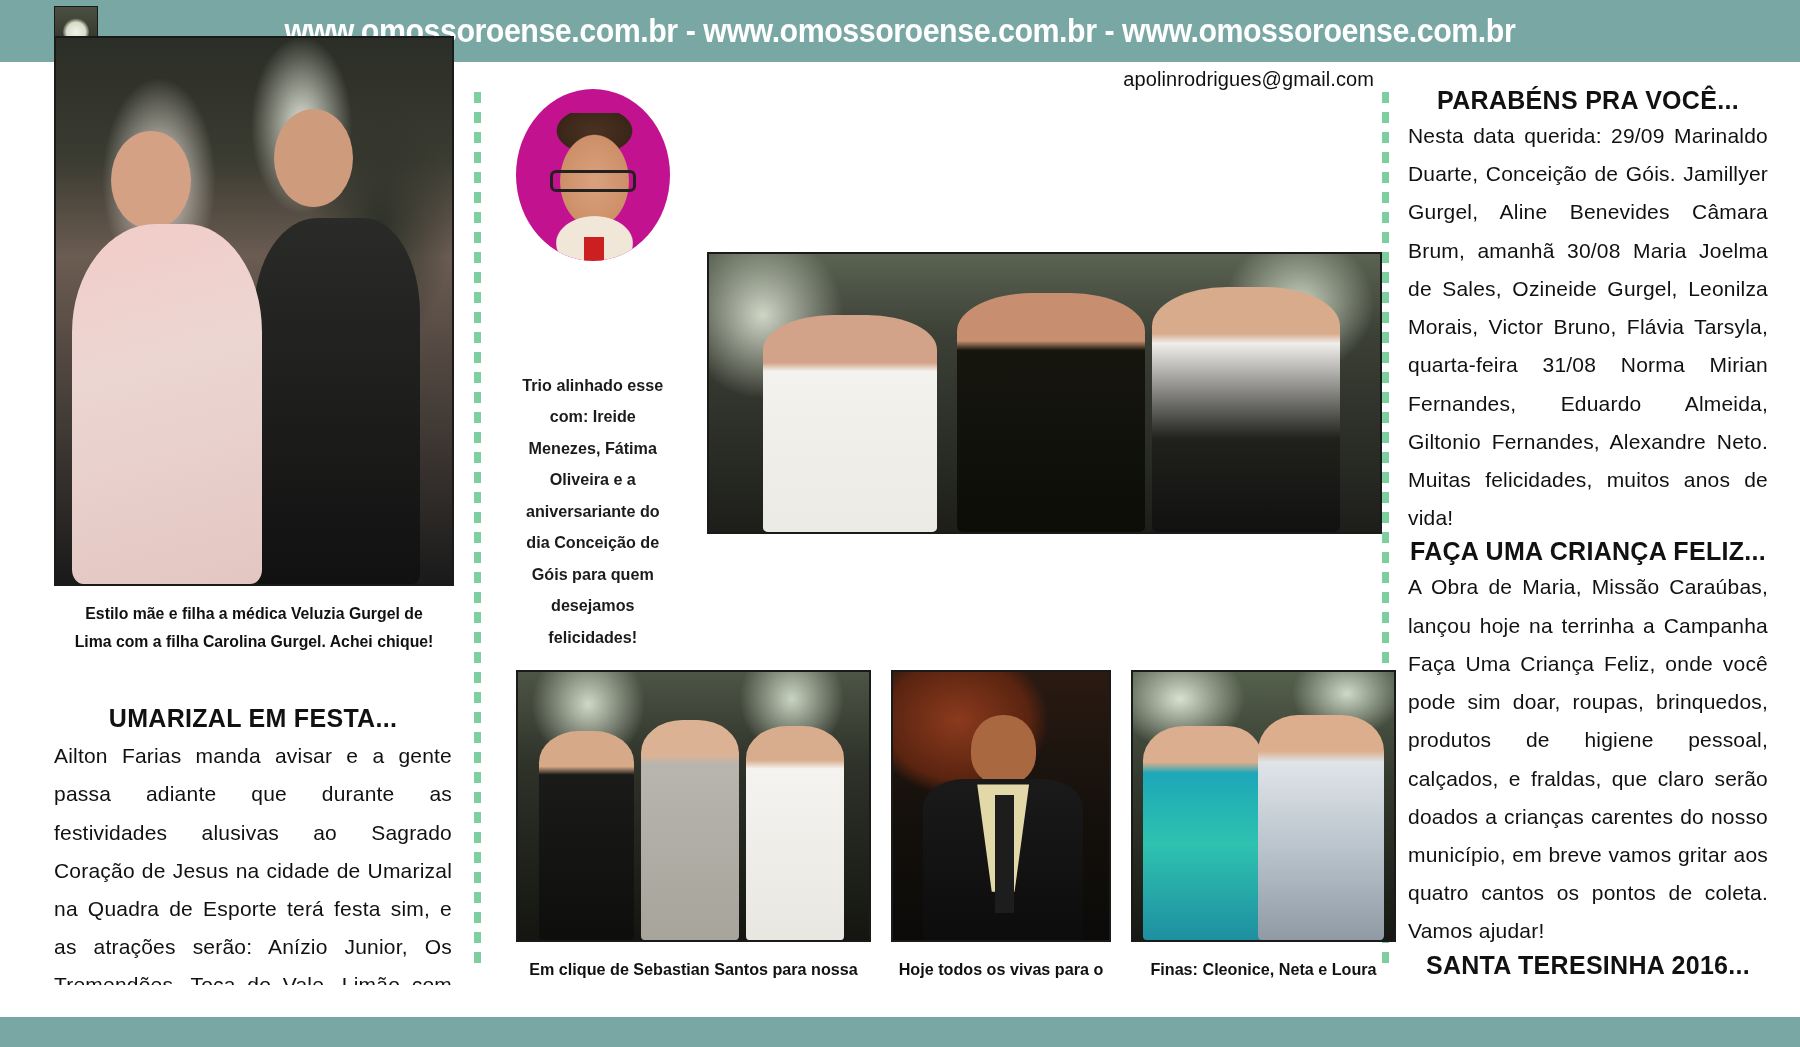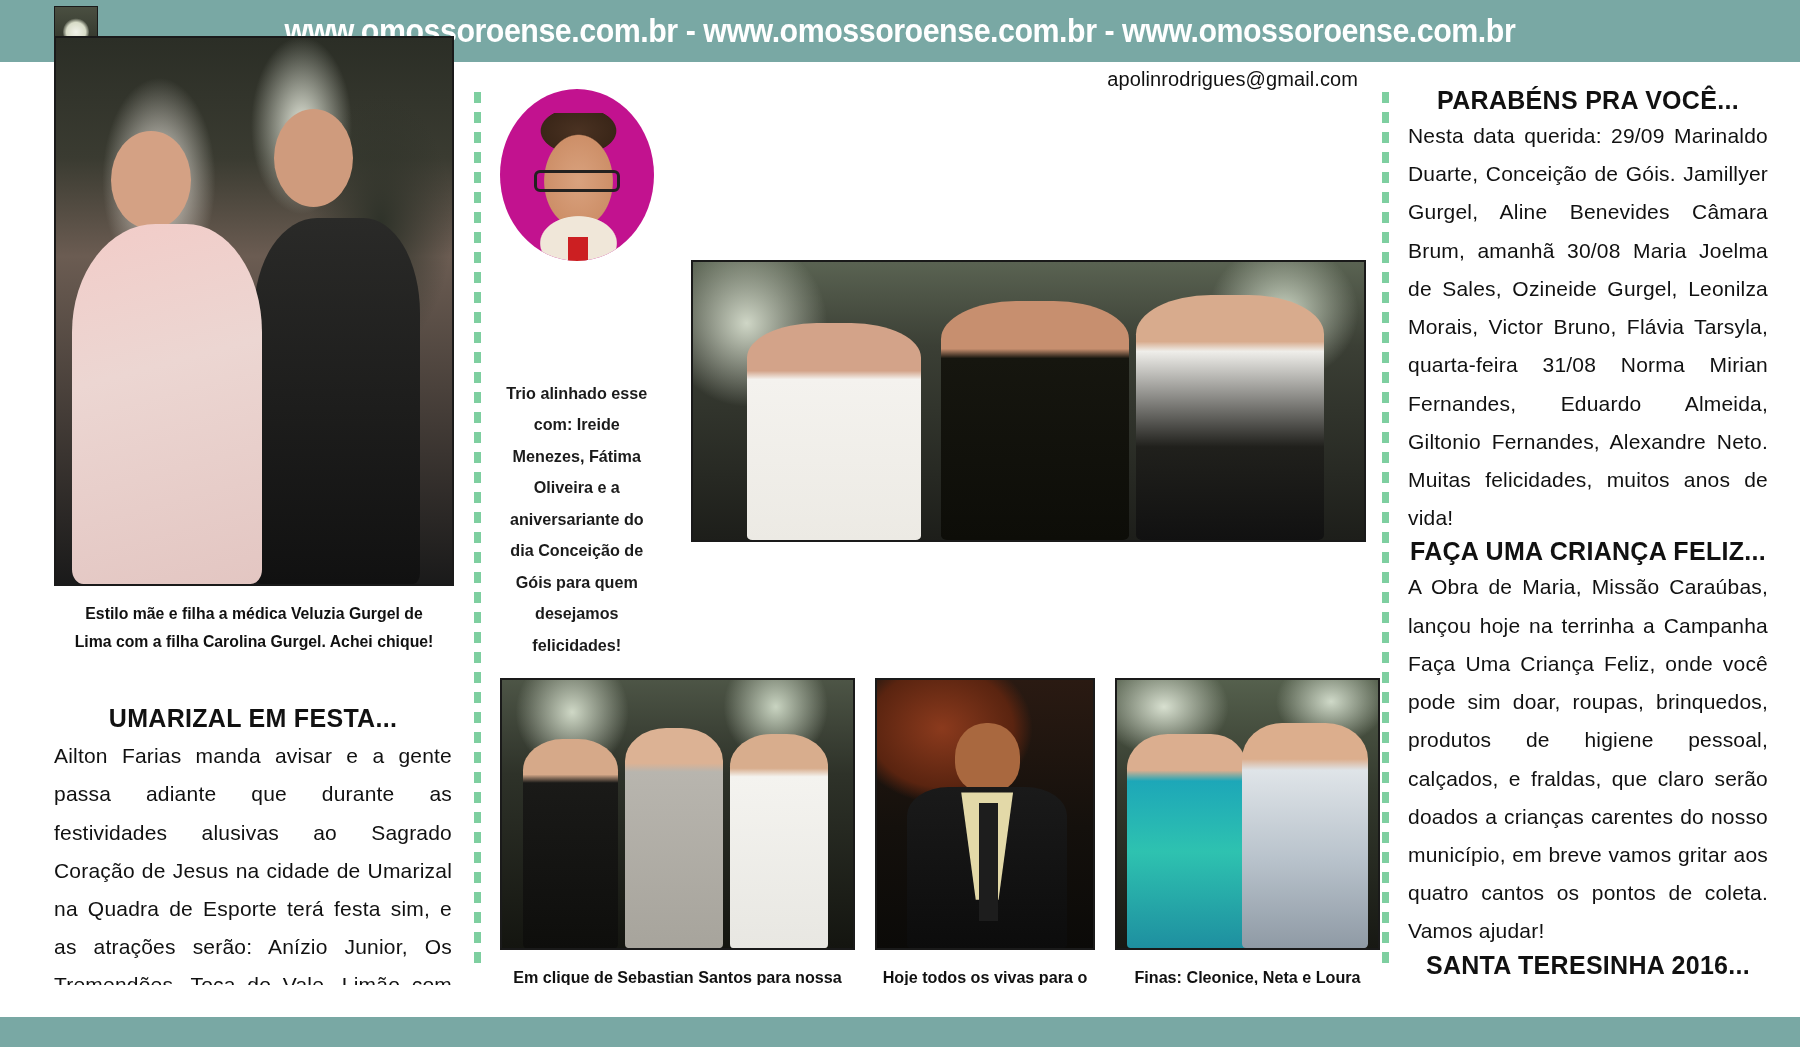--- a/index.html
+++ b/index.html
@@ -118,21 +118,21 @@
     text-align: justify;
     line-height: 1.82;
     letter-spacing: 0.2px;
   }
 
   .left-article { margin-top: 48px; width: 398px; }
 
   
   .col-center {
     position: absolute;
-    left: 500px; top: 0;
+    left: 516px; top: 0;
     width: 866px;
     height: 955px;
   }
 
   .masthead {
     position: relative;
     height: 190px;
   }
   .avatar {
     position: absolute;
@@ -197,21 +197,20 @@
     font-weight: 700;
     color: #0b0b0b;
     margin-top: 6px;
     letter-spacing: 0.3px;
   }
 
   .center-mid {
     position: relative;
     display: flex;
     gap: 16px;
-    margin-top: 8px;
   }
   .trio-caption {
     width: 166px;
     padding-top: 118px;
     padding-right: 10px;
     font-family: "Liberation Sans Narrow", "Liberation Sans", sans-serif;
     font-size: 17px;
     font-weight: 700;
     color: #1b1b1b;
     text-align: center;

